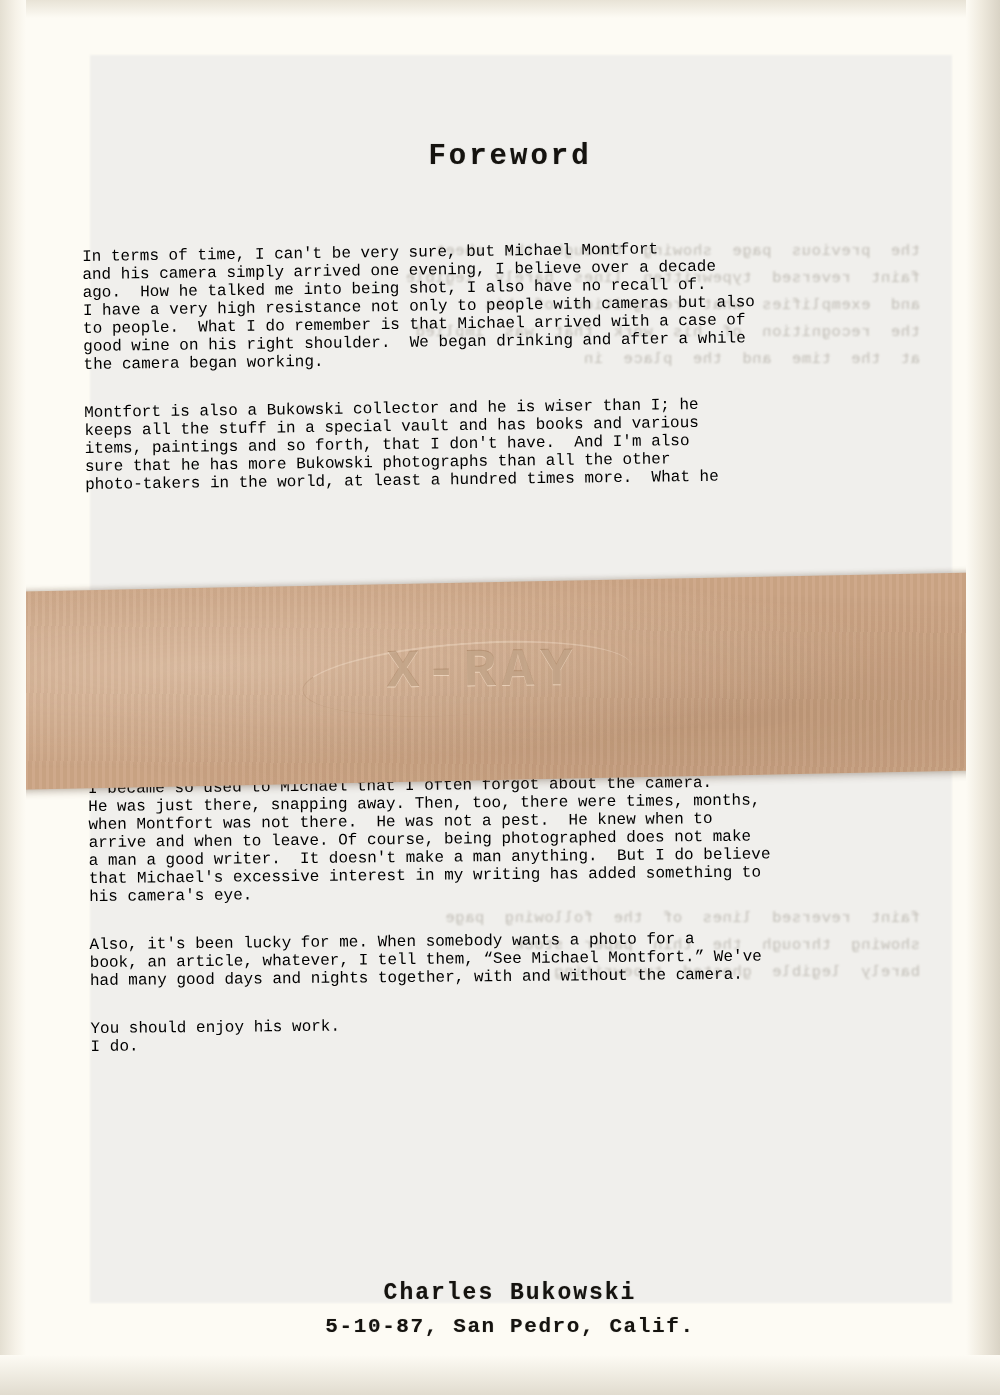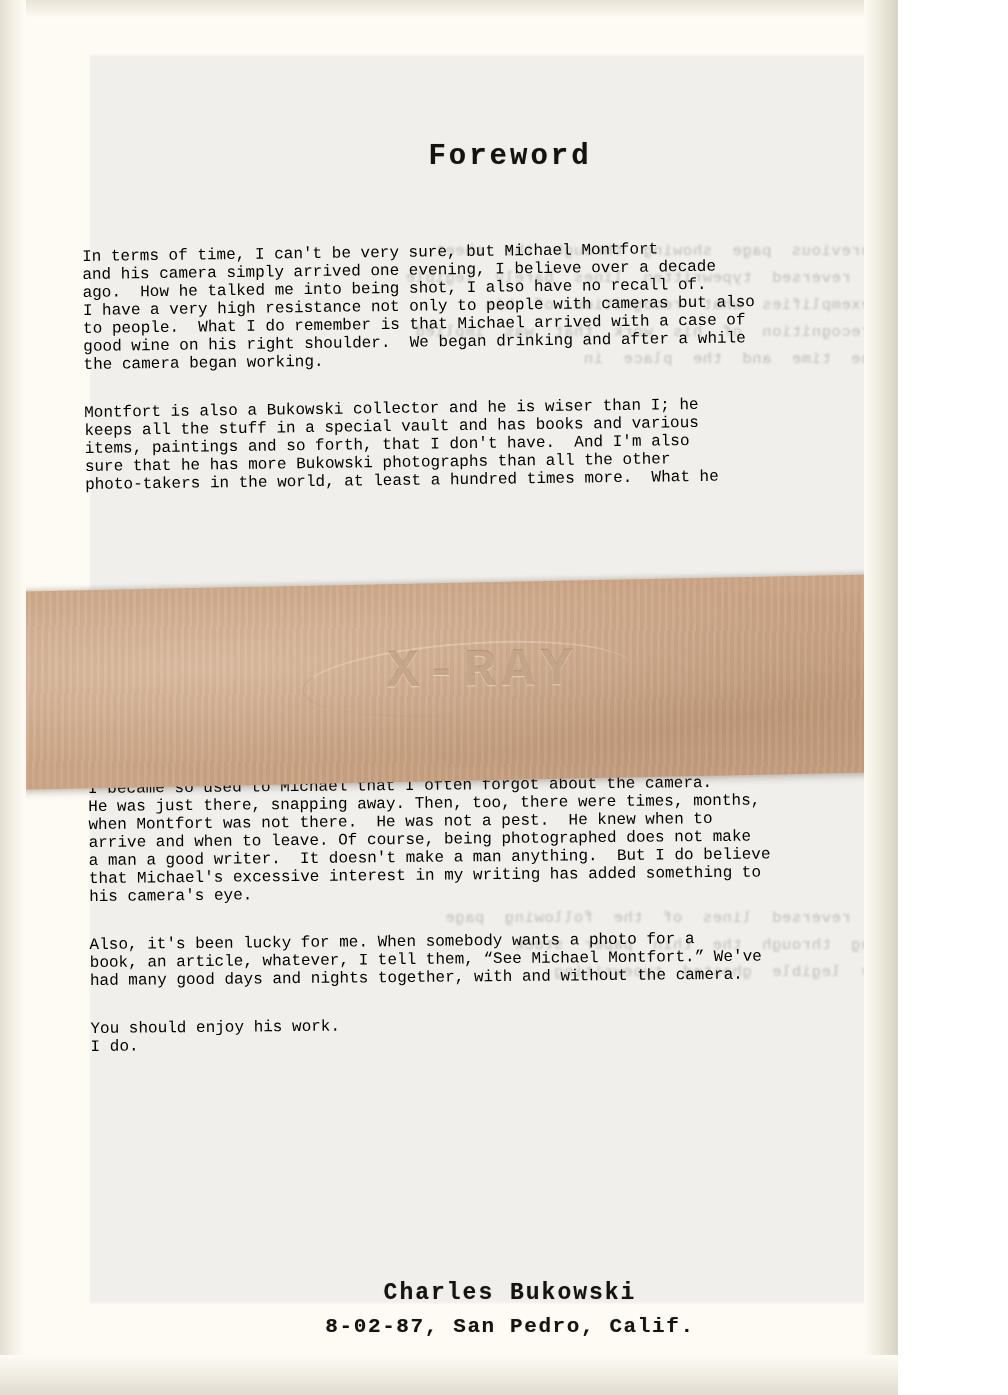--- a/index.html
+++ b/index.html
@@ -2,21 +2,21 @@
 <html><head>
 <meta charset="utf-8">
 <style>
   html, body {
     margin: 0;
     padding: 0;
     background: #ffffff;
   }
   #page {
     position: relative;
-    width: 898px;
+    width: 1000px;
     height: 1395px;
     overflow: hidden;
     background: #fdfbf4;
     font-family: "Liberation Mono", "DejaVu Sans Mono", monospace;
   }
   
   .edge-left {
     position: absolute;
     left: 0; top: 0;
     width: 26px; height: 100%;
@@ -232,21 +232,21 @@
 his camera's eye.</p>
       <p class="para">Also, it's been lucky for me. When somebody wants a photo for a
 book, an article, whatever, I tell them, “See Michael Montfort.” We've
 had many good days and nights together, with and without the camera.</p>
       <p class="para tight">You should enjoy his work.
 I do.</p>
     </div>
 
     <div class="signature">
       <div>Charles Bukowski</div>
-      <div class="date">8-02-87, San Pedro, Calif.</div>
+      <div class="date">5-10-87, San Pedro, Calif.</div>
     </div>
 
   </div>
 
   <div class="tape">
     <div class="tape-grain"></div>
     <div class="tape-scratch"></div>
     <div class="tape-word">X-RAY</div>
   </div>
 

